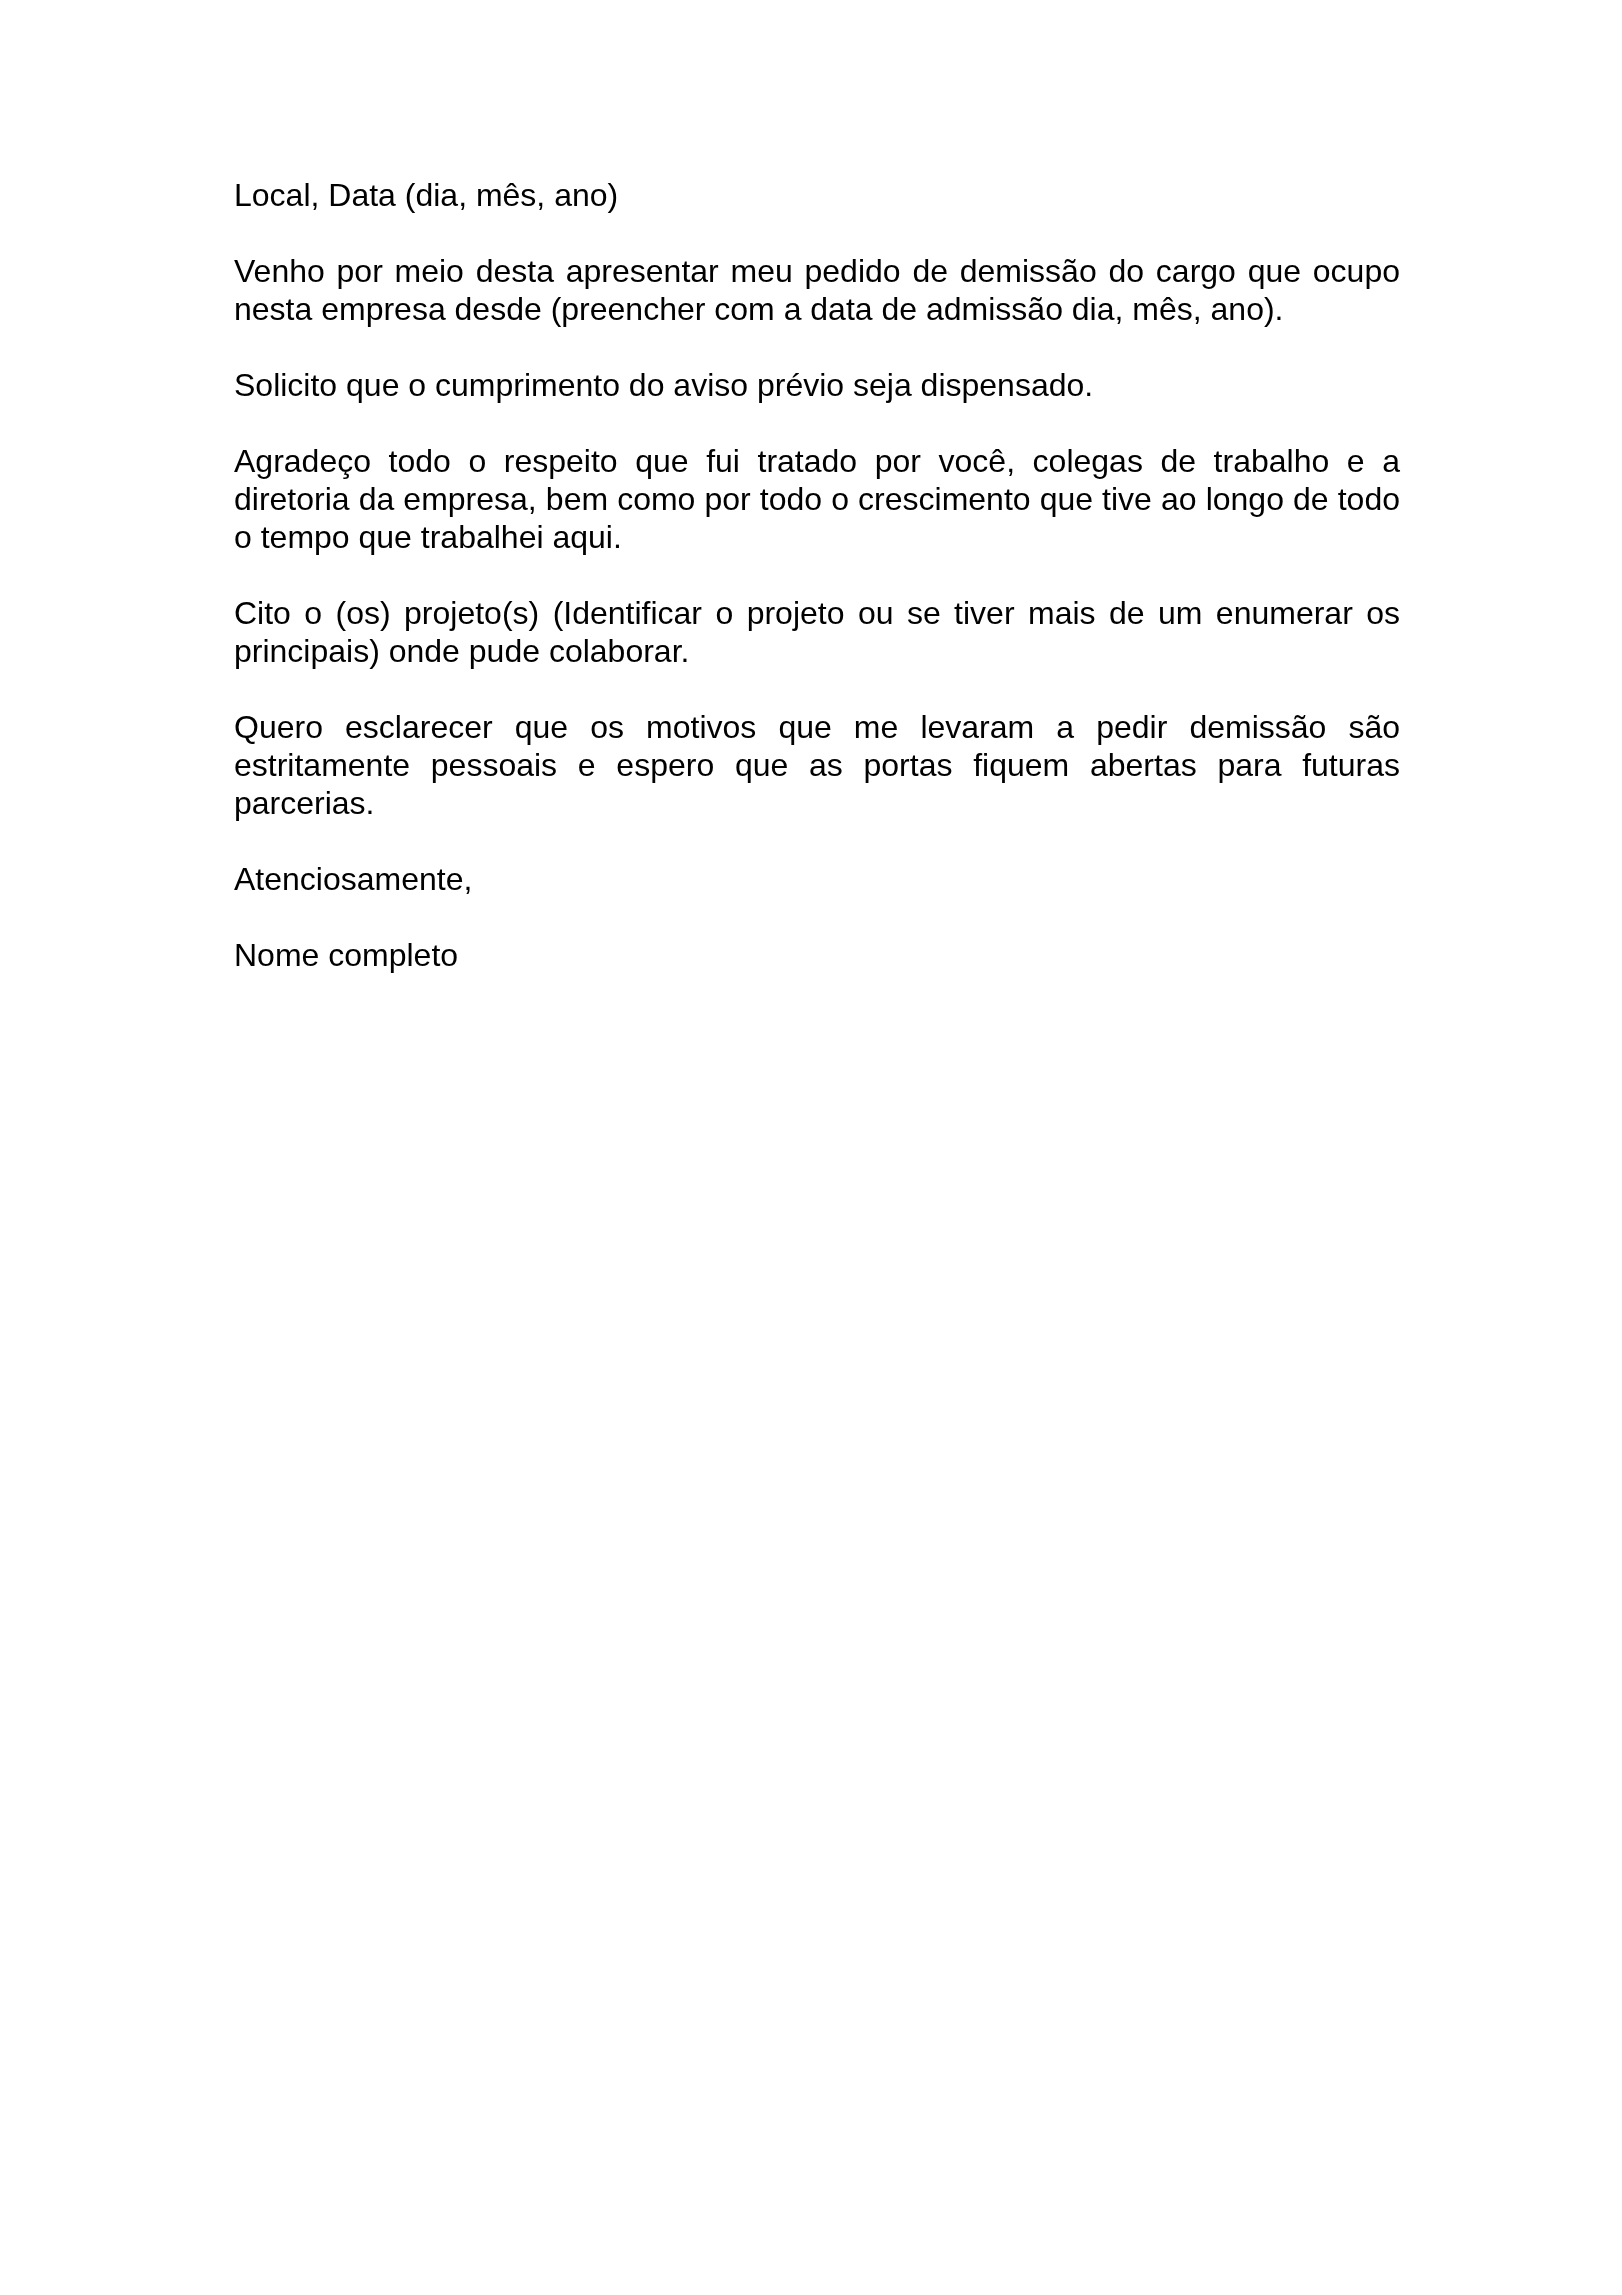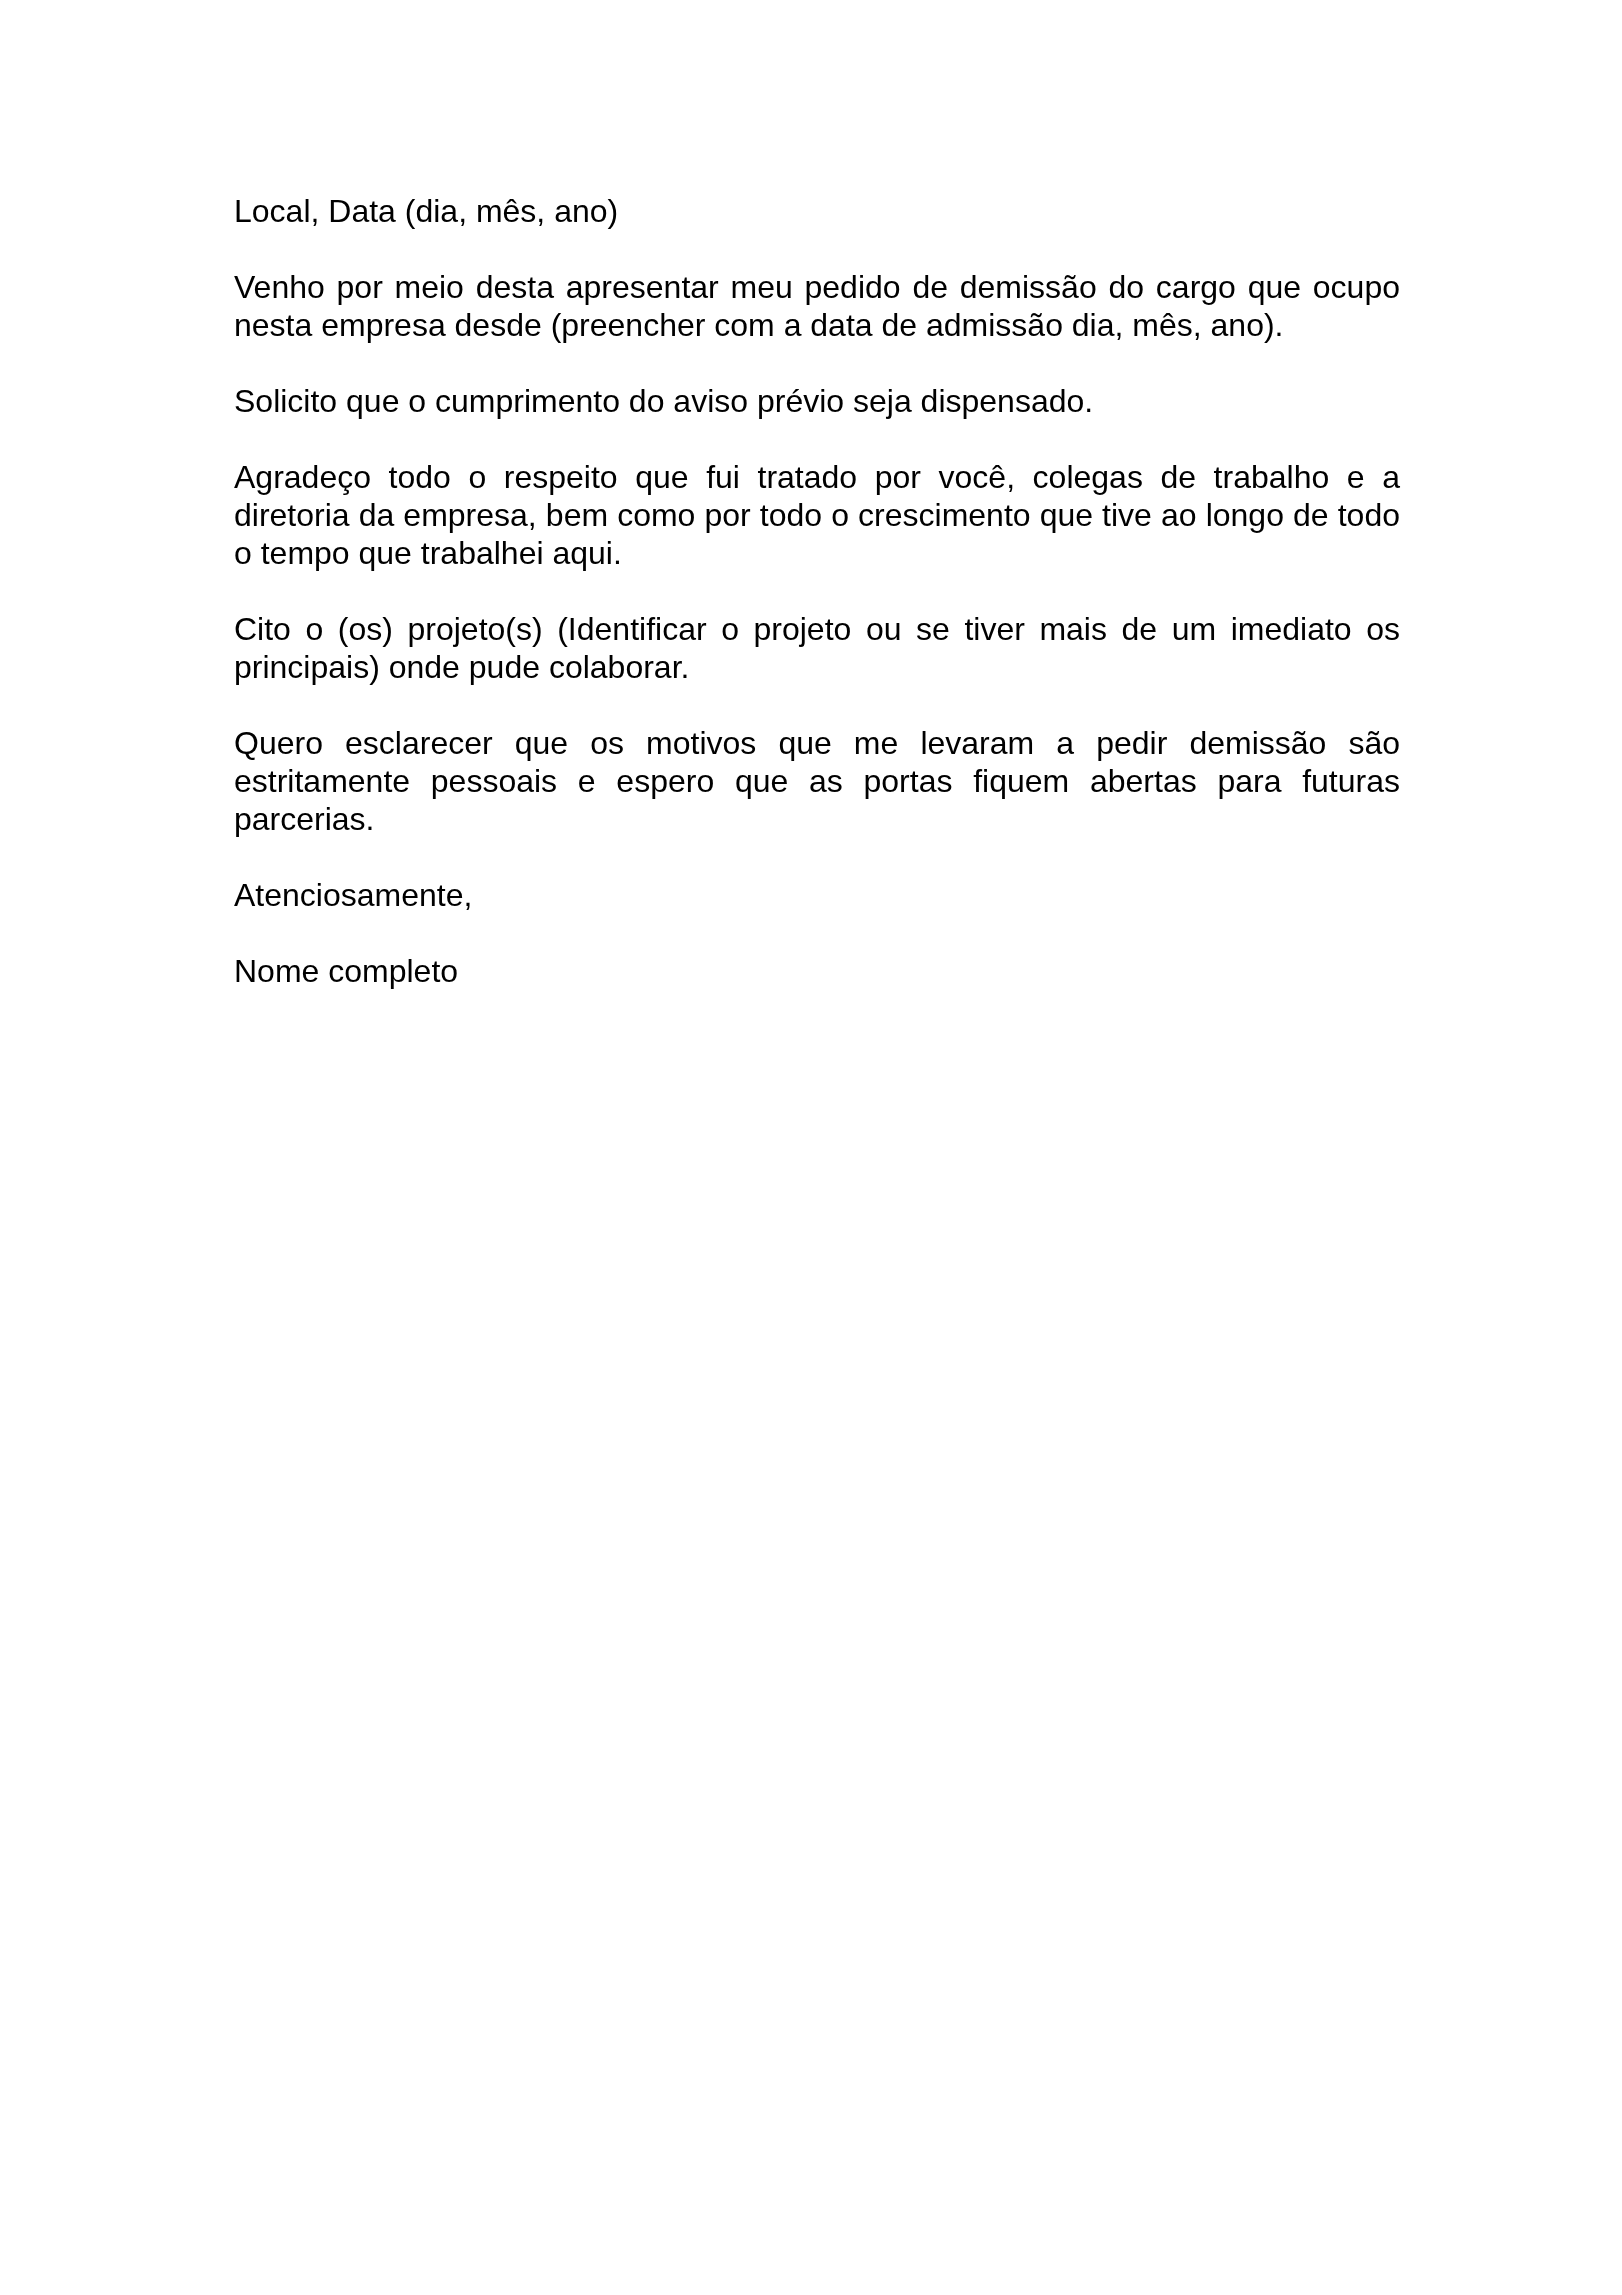--- a/index.html
+++ b/index.html
@@ -1,38 +1,38 @@
 <!DOCTYPE html>
 <html style="font-size:12.7px"><head>
 <meta charset="utf-8">
 <style>
   html, body { margin: 0; padding: 0; background: #ffffff; }
   body { width: 1622px; height: 2295px; position: relative; overflow: hidden; }
   .page {
     position: absolute;
     left: 234px;
-    top: 192px;
+    top: 176px;
     width: 1166px;
     font-family: "Liberation Sans", sans-serif;
     font-size: 32px;
     line-height: 38px;
     color: #000000;
   }
   .para {
     margin: 0 0 38px 0;
     text-align: justify;
   }
   .para.left { text-align: left; }
 </style>
 </head>
 <body>
 
 <div class="page">
   <p class="para left">Local, Data (dia, mês, ano)</p>
   <p class="para">Venho por meio desta apresentar meu pedido de demissão do cargo que ocupo nesta empresa desde (preencher com a data de admissão dia, mês, ano).</p>
   <p class="para left">Solicito que o cumprimento do aviso prévio seja dispensado.</p>
   <p class="para">Agradeço todo o respeito que fui tratado por você, colegas de trabalho e a diretoria da empresa, bem como por todo o crescimento que tive ao longo de todo o tempo que trabalhei aqui.</p>
-  <p class="para">Cito o (os) projeto(s) (Identificar o projeto ou se tiver mais de um imediato os principais) onde pude colaborar.</p>
+  <p class="para">Cito o (os) projeto(s) (Identificar o projeto ou se tiver mais de um enumerar os principais) onde pude colaborar.</p>
   <p class="para">Quero esclarecer que os motivos que me levaram a pedir demissão são estritamente pessoais e espero que as portas fiquem abertas para futuras parcerias.</p>
   <p class="para left">Atenciosamente,</p>
   <p class="para left">Nome completo</p>
 </div>
 
 
 </body></html>

